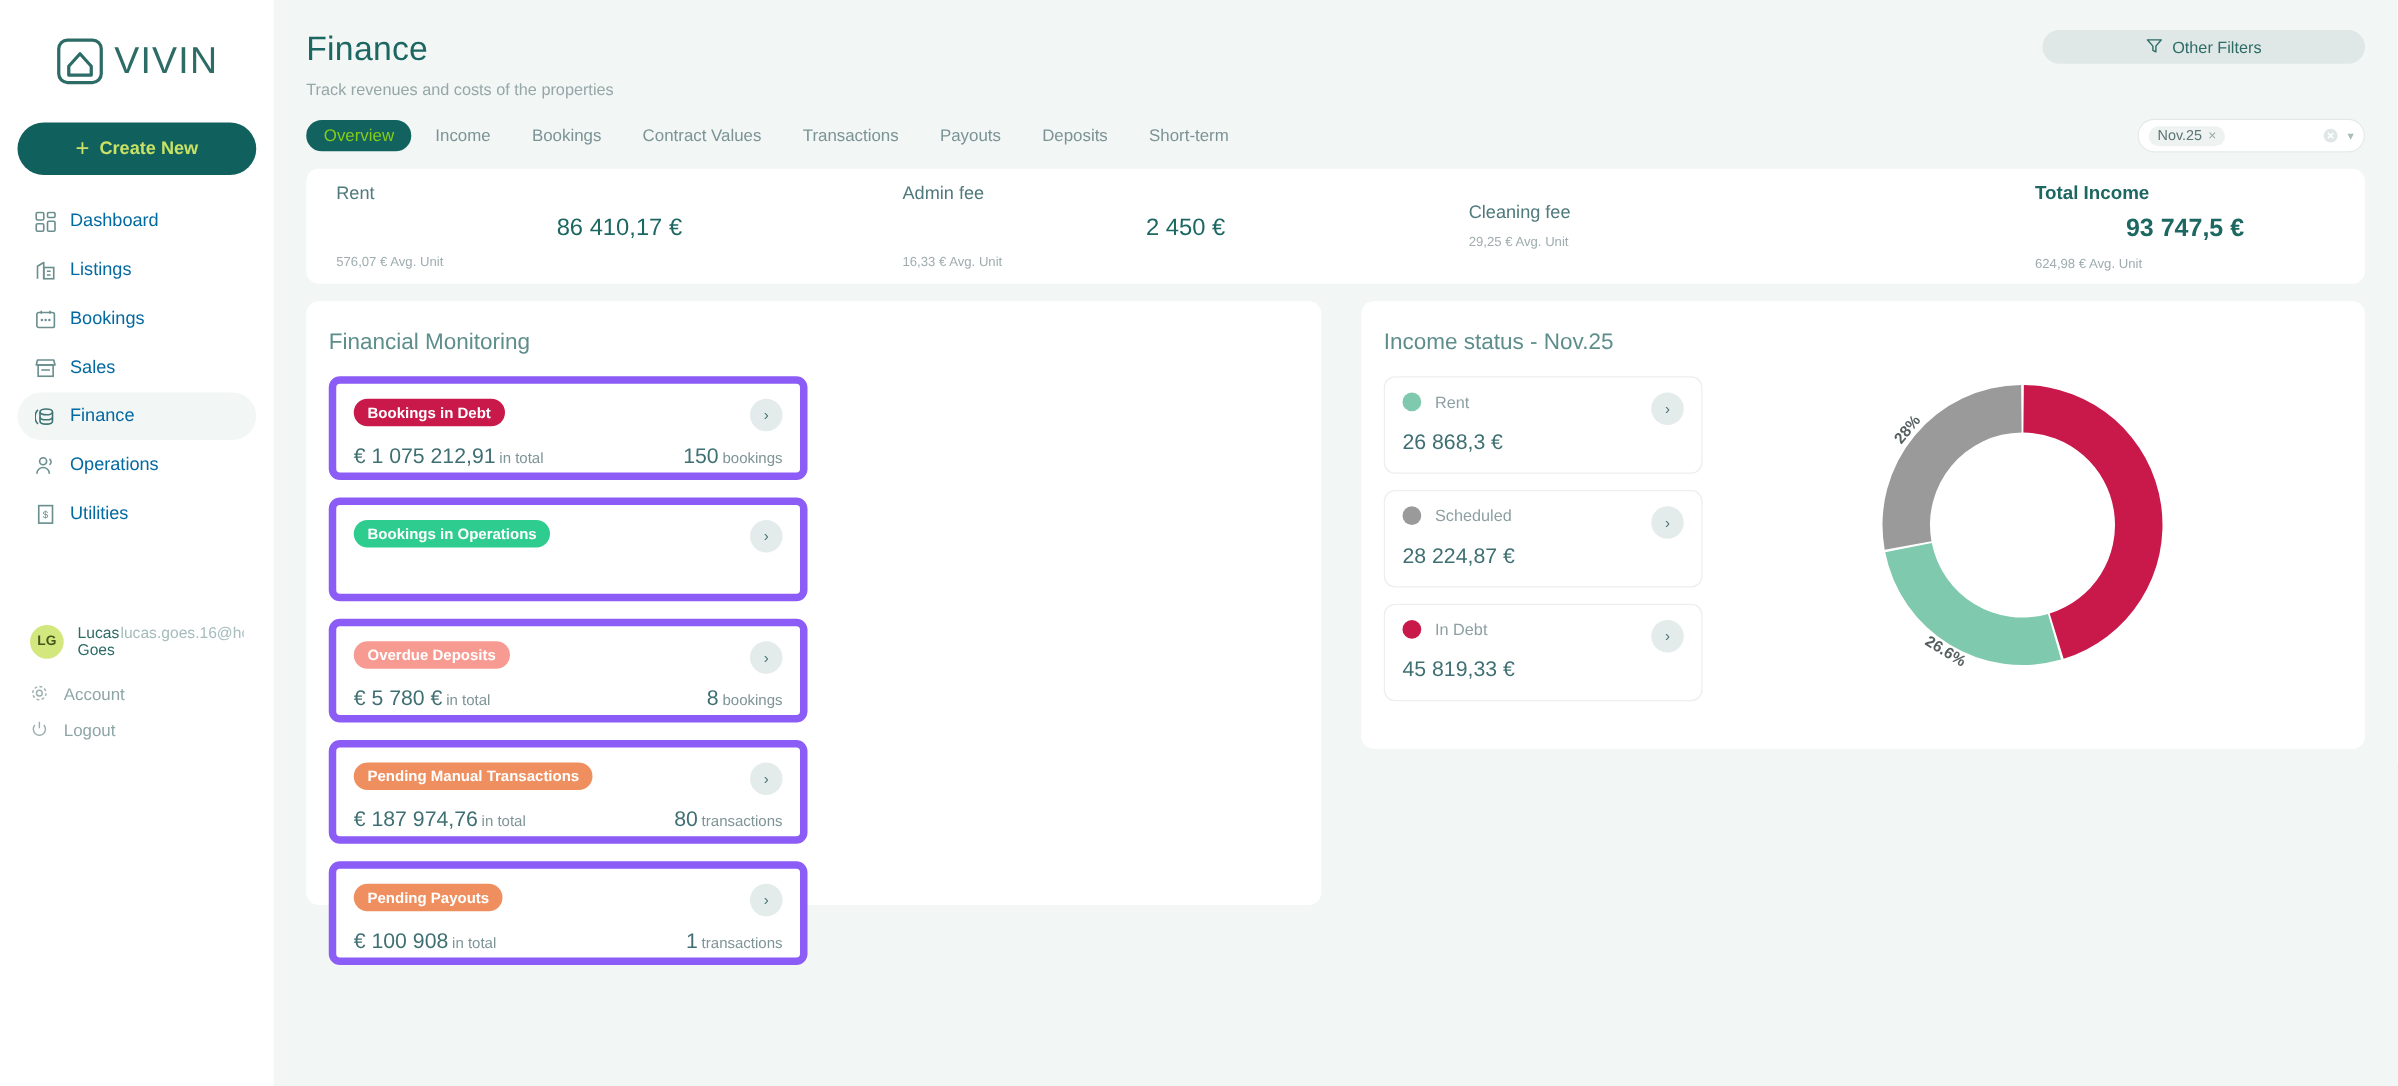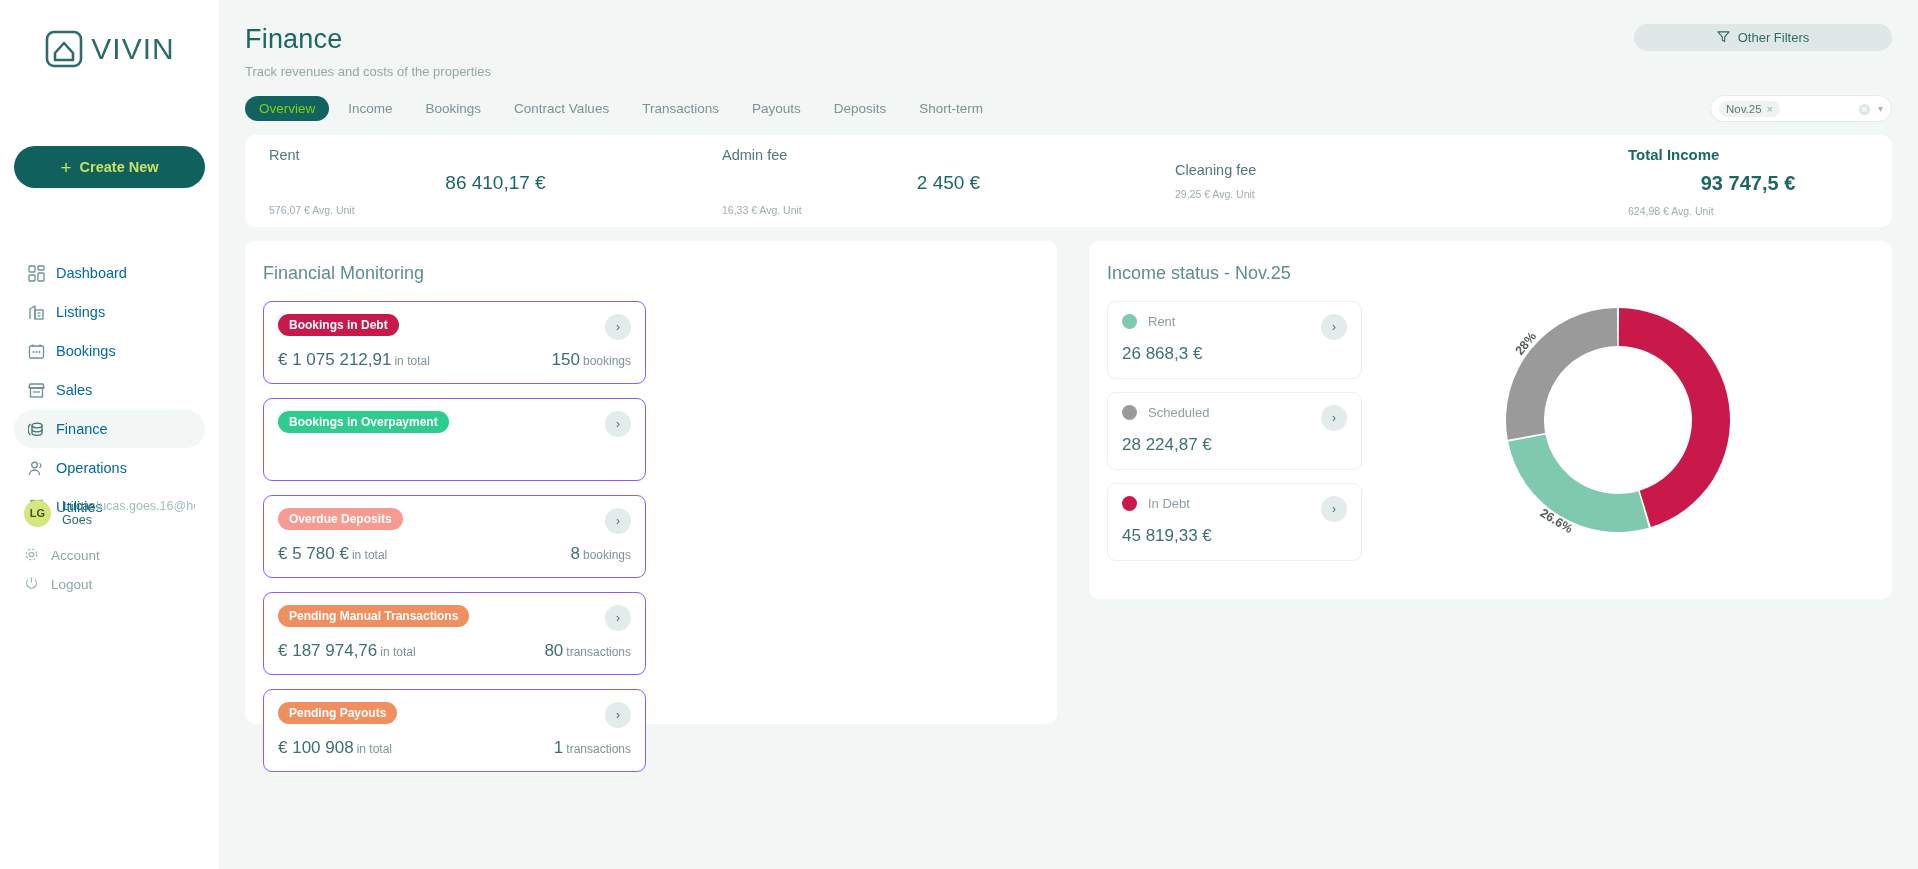--- a/index.html
+++ b/index.html
@@ -10,21 +10,20 @@
     overflow: hidden;
   }
   .app { display: flex; width: 1918px; height: 869px; }
 
   
   .sidebar {
     width: 219px; height: 613px; flex: 0 0 219px;
     background: #ffffff;
     display: flex; flex-direction: column;
     position: relative;
-    gap: 48px;
   }
   .logo-wrap {
     height: 98px; display: flex; align-items: center; justify-content: center;
   }
   .logo { display: flex; align-items: center; gap: 7px; }
   .logo-mark { width: 40px; height: 40px; }
   .logo-text {
     font-size: 30px; letter-spacing: 1px; color: #2d6b66;
     font-weight: 400; line-height: 1;
   }
@@ -118,21 +117,21 @@
   .panels { display: flex; gap: 32px; margin-top: 14px; align-items: flex-start; }
   .panel {
     background: #ffffff; border-radius: 10px; padding: 22px 18px 22px 18px;
   }
   .panel-fm { flex: 0 0 812px; height: 483px; }
   .panel-is { flex: 1 1 auto; height: 358px; display: flex; }
   .panel-title { font-size: 18px; color: #5e8e8c; font-weight: 400; margin-bottom: 17px; }
 
   .fm-grid { display: flex; flex-wrap: wrap; gap: 14px 15px; }
   .fm-card {
-    width: 383px; height: 83px; border: 1px solid #8b5cf6; border-radius: 9px;
+    width: 383px; height: 83px; border: 6px solid #8b5cf6; border-radius: 9px;
     padding: 12px 14px 0 14px; position: relative; cursor: pointer; background:#fff;
   }
   .badge {
     display: inline-block; border-radius: 12px; padding: 4px 11px;
     color: #ffffff; font-size: 12px; font-weight: 700;
   }
   .b-debt { background: #c9194b; }
   .b-over { background: #2ecc8f; }
   .b-overdue { background: #f79b92; }
   .b-manual { background: #ef8f5f; }
@@ -375,21 +374,21 @@
               <div class="fm-amt">
                 <span>€ 1 075 212,91</span><span class="sfx">in total</span>
               </div>
               <div class="fm-cnt">
                 <span>150</span><span class="sfx">bookings</span>
               </div>
             </div>
           </div>
 
           <div class="fm-card">
-            <span class="badge b-over">Bookings in Overpayment</span>
+            <span class="badge b-over">Bookings in Operations</span>
             <div class="arrow-btn">›</div>
           </div>
 
           <div class="fm-card">
             <span class="badge b-overdue">Overdue Deposits</span>
             <div class="arrow-btn">›</div>
             <div class="fm-row2">
               <div class="fm-amt">
                 <span>€ 5 780 €</span><span class="sfx">in total</span>
               </div>

